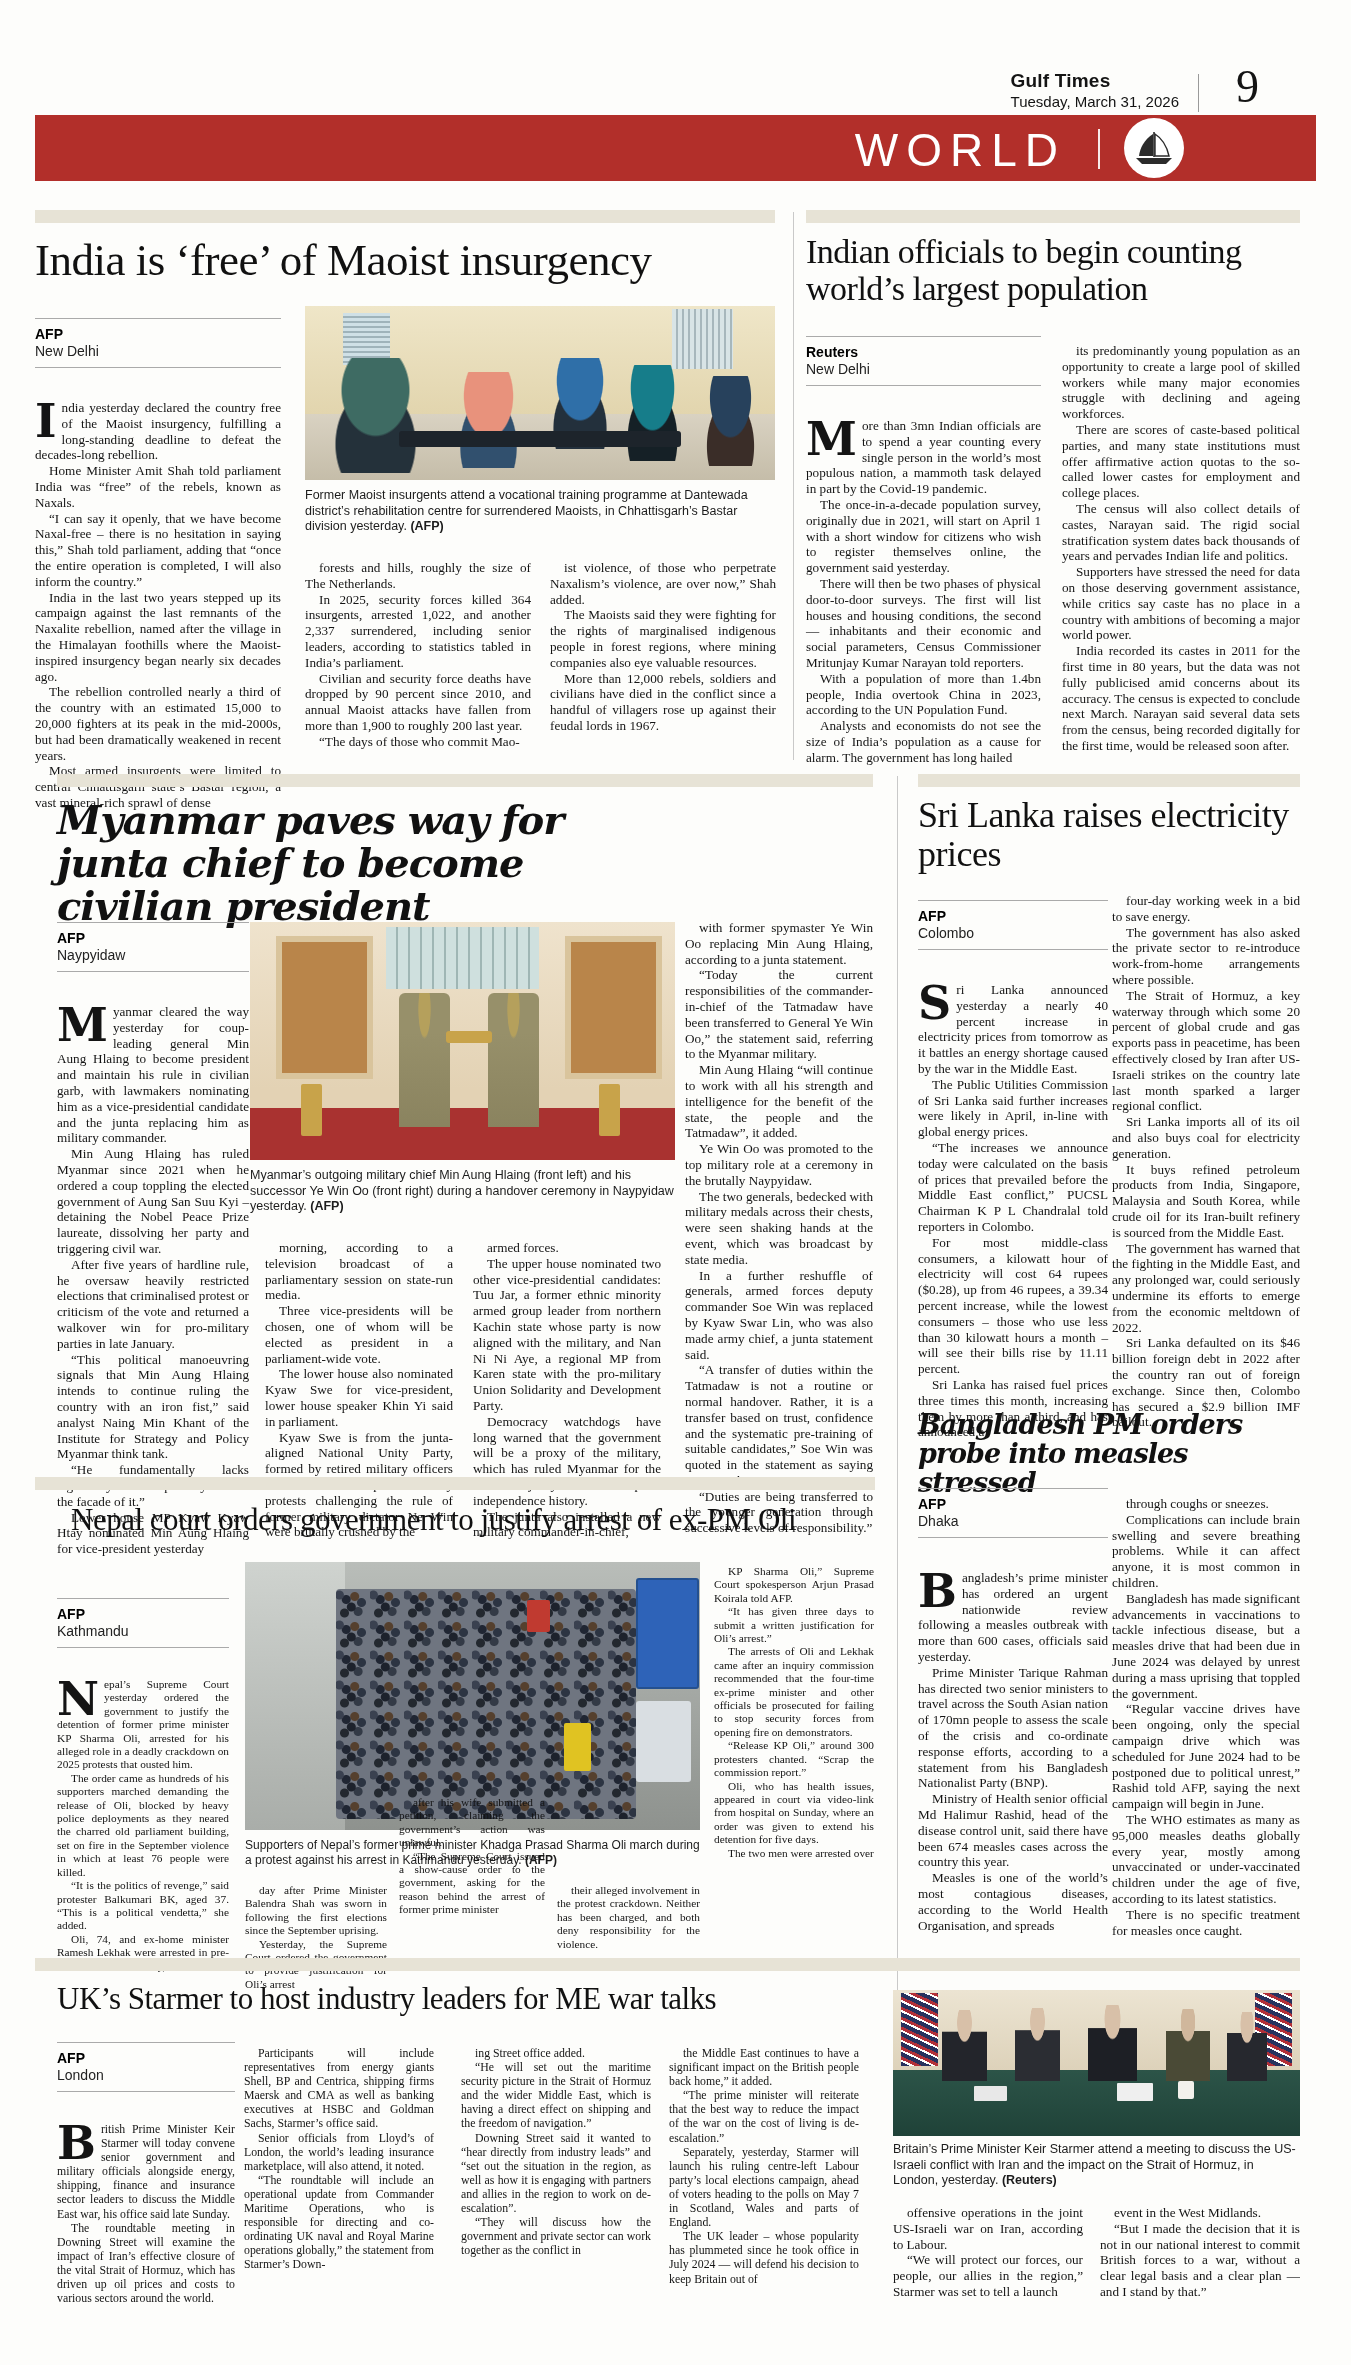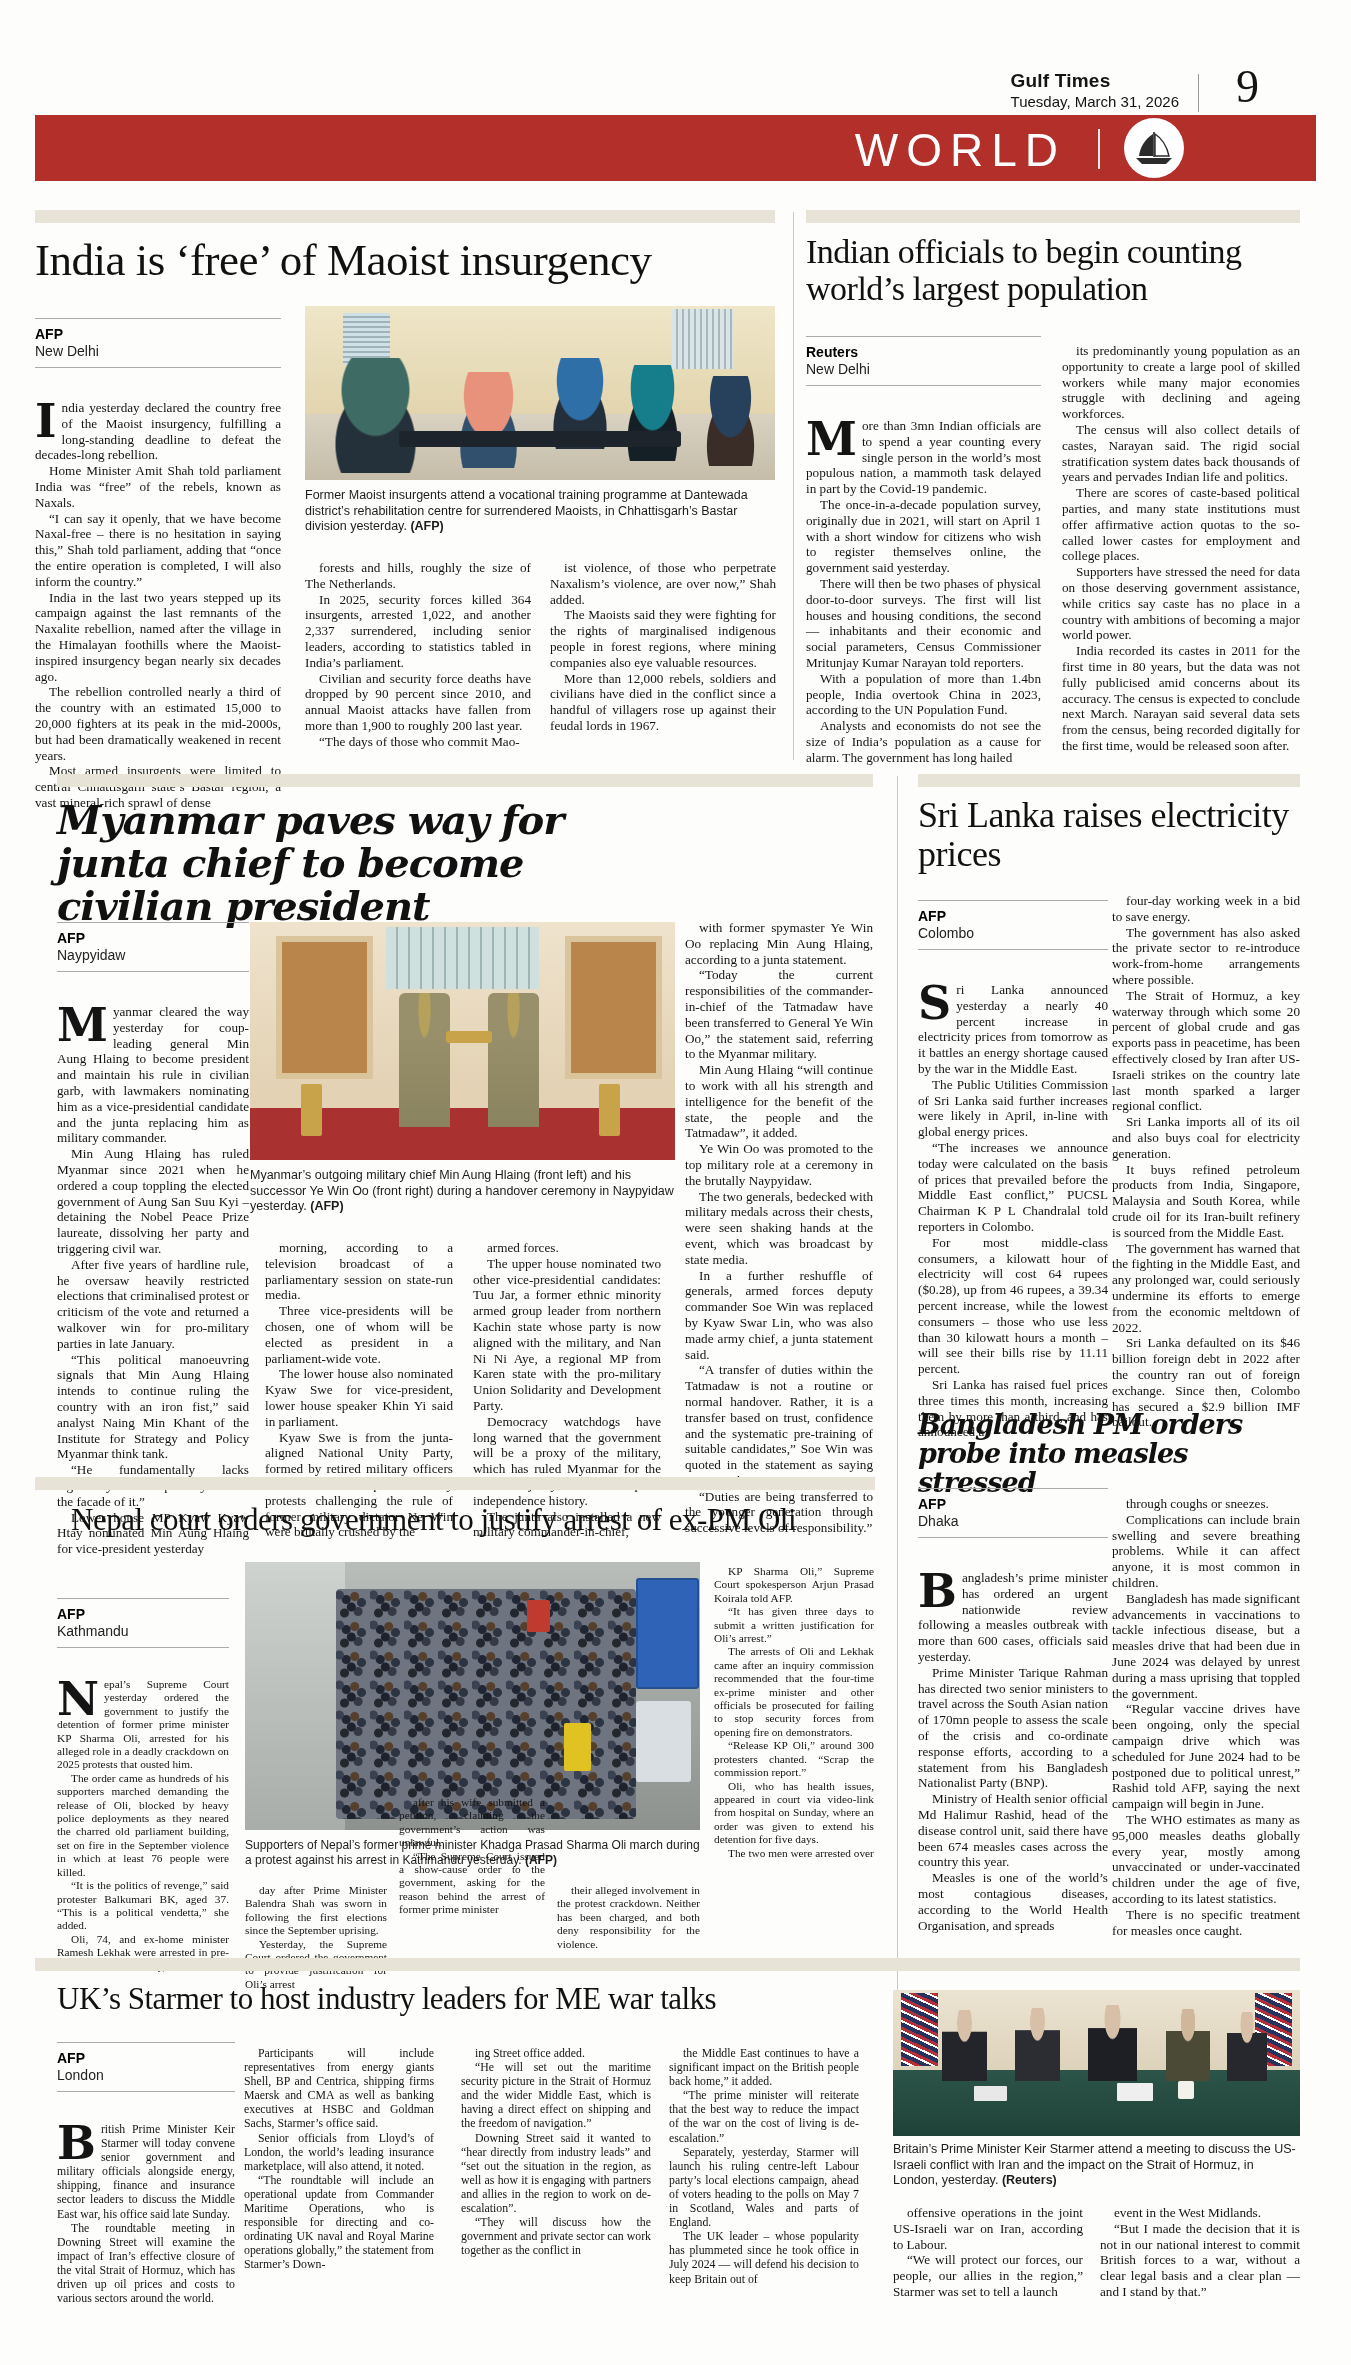--- a/index.html
+++ b/index.html
@@ -124,22 +124,22 @@
   </div>
   <div class="col t13" style="left:806px;top:418px;width:235px;height:342px;">
       <p class="lead">More than 3mn Indian officials are to spend a year counting every single person in the world’s most populous nation, a mammoth task delayed in part by the Covid-19 pandemic.</p>
       <p>The once-in-a-decade population survey, originally due in 2021, will start on April 1 with a short window for citizens who wish to register themselves online, the government said yesterday.</p>
       <p>There will then be two phases of physical door-to-door surveys. The first will list houses and housing conditions, the second — inhabitants and their economic and social parameters, Census Commissioner Mritunjay Kumar Narayan told reporters.</p>
       <p>With a population of more than 1.4bn people, India overtook China in 2023, according to the UN Population Fund.</p>
       <p>Analysts and economists do not see the size of India’s population as a cause for alarm. The government has long hailed</p>
     </div>
   <div class="col t13" style="left:1062px;top:343px;width:238px;height:417px;">
       <p>its predominantly young population as an opportunity to create a large pool of skilled workers while many major economies struggle with declining and ageing workforces.</p>
+      <p>There are scores of caste-based political parties, and many state institutions must offer affirmative action quotas to the so-called lower castes for employment and college places.</p>
       <p>The census will also collect details of castes, Narayan said. The rigid social stratification system dates back thousands of years and pervades Indian life and politics.</p>
-      <p>There are scores of caste-based political parties, and many state institutions must offer affirmative action quotas to the so-called lower castes for employment and college places.</p>
       <p>Supporters have stressed the need for data on those deserving government assistance, while critics say caste has no place in a country with ambitions of becoming a major world power.</p>
       <p>India recorded its castes in 2011 for the first time in 80 years, but the data was not fully publicised amid concerns about its accuracy. The census is expected to conclude next March. Narayan said several data sets from the census, being recorded digitally for the first time, would be released soon after.</p>
     </div>
 
   <div class="eyebrow" style="left:57px;top:774px;width:816px;"></div>
   <div class="hl bold" style="left:57px;top:798px;width:620px;font-size:40px;">Myanmar paves way for junta chief to become civilian president</div>
   <div class="byline" style="left:57px;top:922px;width:192px;">
     <div class="agency">AFP</div>
     <div class="place">Naypyidaw</div>
   </div>

